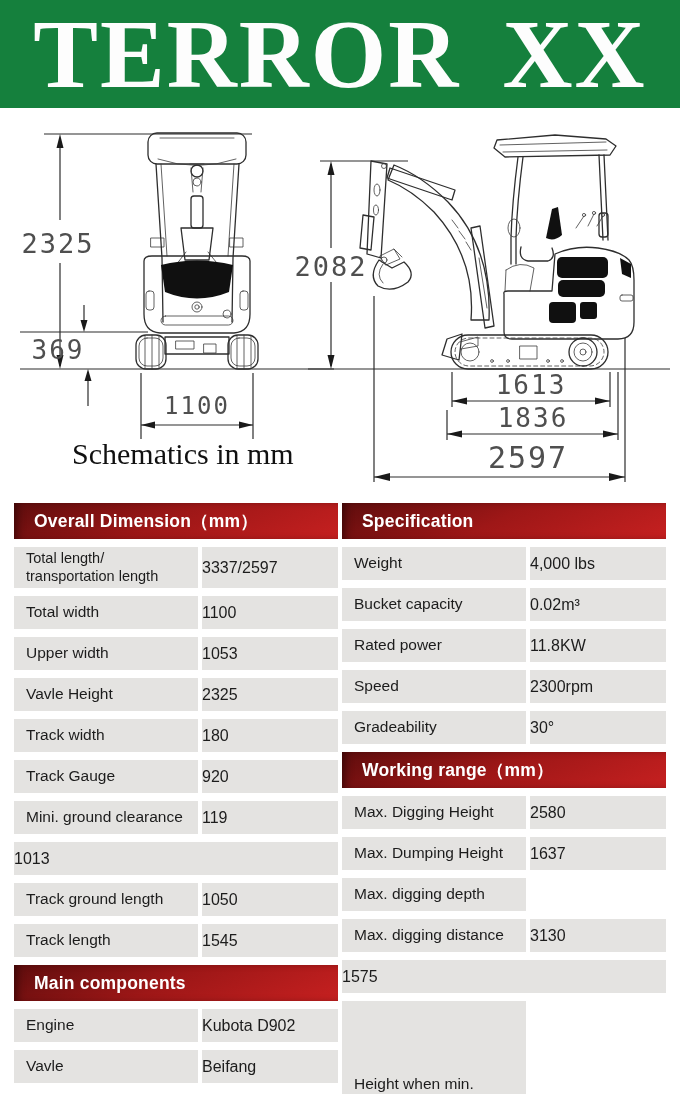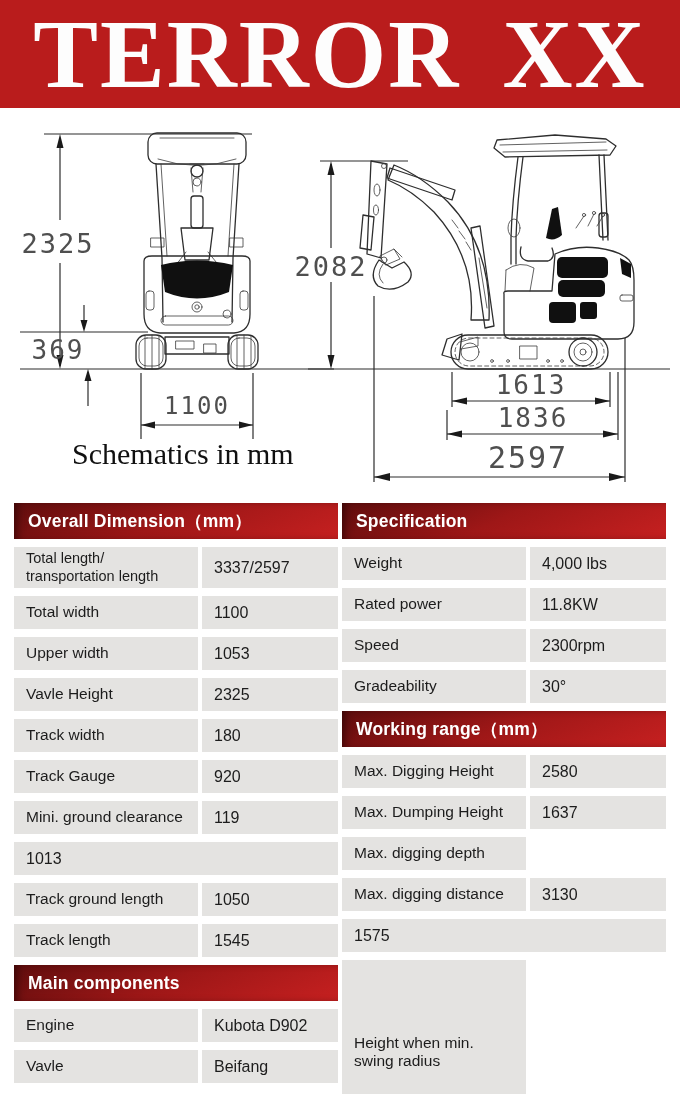--- a/index.html
+++ b/index.html
@@ -2,21 +2,21 @@
 <html><head>
 <meta charset="utf-8">
 <style>
   html,body{margin:0;padding:0;}
   body{
     width:680px;height:1094px;position:relative;background:#ffffff;overflow:hidden;
     font-family:"Liberation Sans","DejaVu Sans",sans-serif;
   }
   
   .title-bar{
-    position:absolute;top:0;left:0;width:680px;height:108px;background:#b91c1c;
+    position:absolute;top:0;left:0;width:680px;height:108px;background:#15803d;
     display:flex;align-items:center;justify-content:center;
   }
   .brand-title{
     font-family:"Liberation Serif","DejaVu Serif",serif;font-weight:700;
     font-size:97px;line-height:1;color:#fdfdfd;letter-spacing:2px;word-spacing:16px;
     white-space:nowrap;
   }
   
   .schematics{position:absolute;top:108px;left:0;width:680px;height:395px;}
   .schematics svg{position:absolute;top:0;left:0;}
@@ -29,31 +29,31 @@
   .dim-arrow{fill:#1a1a1a;stroke:none;}
   .dim-text{font-family:"DejaVu Sans Mono",monospace;fill:#4f4f4f;letter-spacing:2px;}
   .mach{stroke:#2e2e2e;stroke-width:1.3;fill:none;stroke-linejoin:round;stroke-linecap:round;}
   .mach-thin{stroke:#3a3a3a;stroke-width:0.8;fill:none;stroke-linejoin:round;stroke-linecap:round;}
   .mach-fill{fill:#101010;stroke:none;}
   
   .tables{position:absolute;top:503px;left:14px;width:652px;display:flex;gap:4px;}
   .col{width:324px;display:flex;flex-direction:column;gap:8px;}
   .sec-header{
     height:36px;flex:0 0 36px;box-sizing:border-box;display:flex;align-items:center;
-    padding-left:14px;color:#fff;font-size:17.5px;font-weight:700;letter-spacing:.2px;
+    padding-left:20px;color:#fff;font-size:17.5px;font-weight:700;letter-spacing:.2px;
     background:linear-gradient(155deg,#5f0d0d 0%,#9e1717 48%,#c62020 100%);
     box-shadow:inset 6px 0 8px -3px rgba(30,0,0,.6);
   }
   .row{display:flex;gap:4px;min-height:33px;}
   .row.h2{min-height:41px;}
   .row.h3{min-height:66px;flex-direction:column;}
   .cell{background:#e4e3e1;display:flex;align-items:center;box-sizing:border-box;}
   .cell.lbl{width:184px;flex:0 0 184px;padding-left:12px;padding-right:4px;
     font-size:15.5px;color:#1c1c1c;white-space:pre-line;line-height:1.18;}
-  .cell.val{flex:1;padding-left:12px;font-size:16px;color:#1c1c1c;}
+  .cell.val{flex:1;padding-left:0;font-size:16px;color:#1c1c1c;}
   .row.h2 .cell.lbl{font-size:14.5px;}
 </style>
 </head>
 <body>
 
 <div class="title-bar">
   <div class="brand-title">TERROR XX</div>
 </div>
 
 <div class="schematics">
@@ -270,20 +270,24 @@
   </div>
 
   <div class="col">
     <div class="sec-header">Specification</div>
 
     <div class="row">
       <div class="cell lbl">Weight</div>
       <div class="cell val">4,000 lbs</div>
     </div>
     <div class="row">
+      <div class="cell lbl">Bucket capacity</div>
+      <div class="cell val">0.02m³</div>
+    </div>
+    <div class="row">
       <div class="cell lbl">Rated power</div>
       <div class="cell val">11.8KW</div>
     </div>
     <div class="row">
       <div class="cell lbl">Speed</div>
       <div class="cell val">2300rpm</div>
     </div>
     <div class="row">
       <div class="cell lbl">Gradeability</div>
       <div class="cell val">30°</div>

